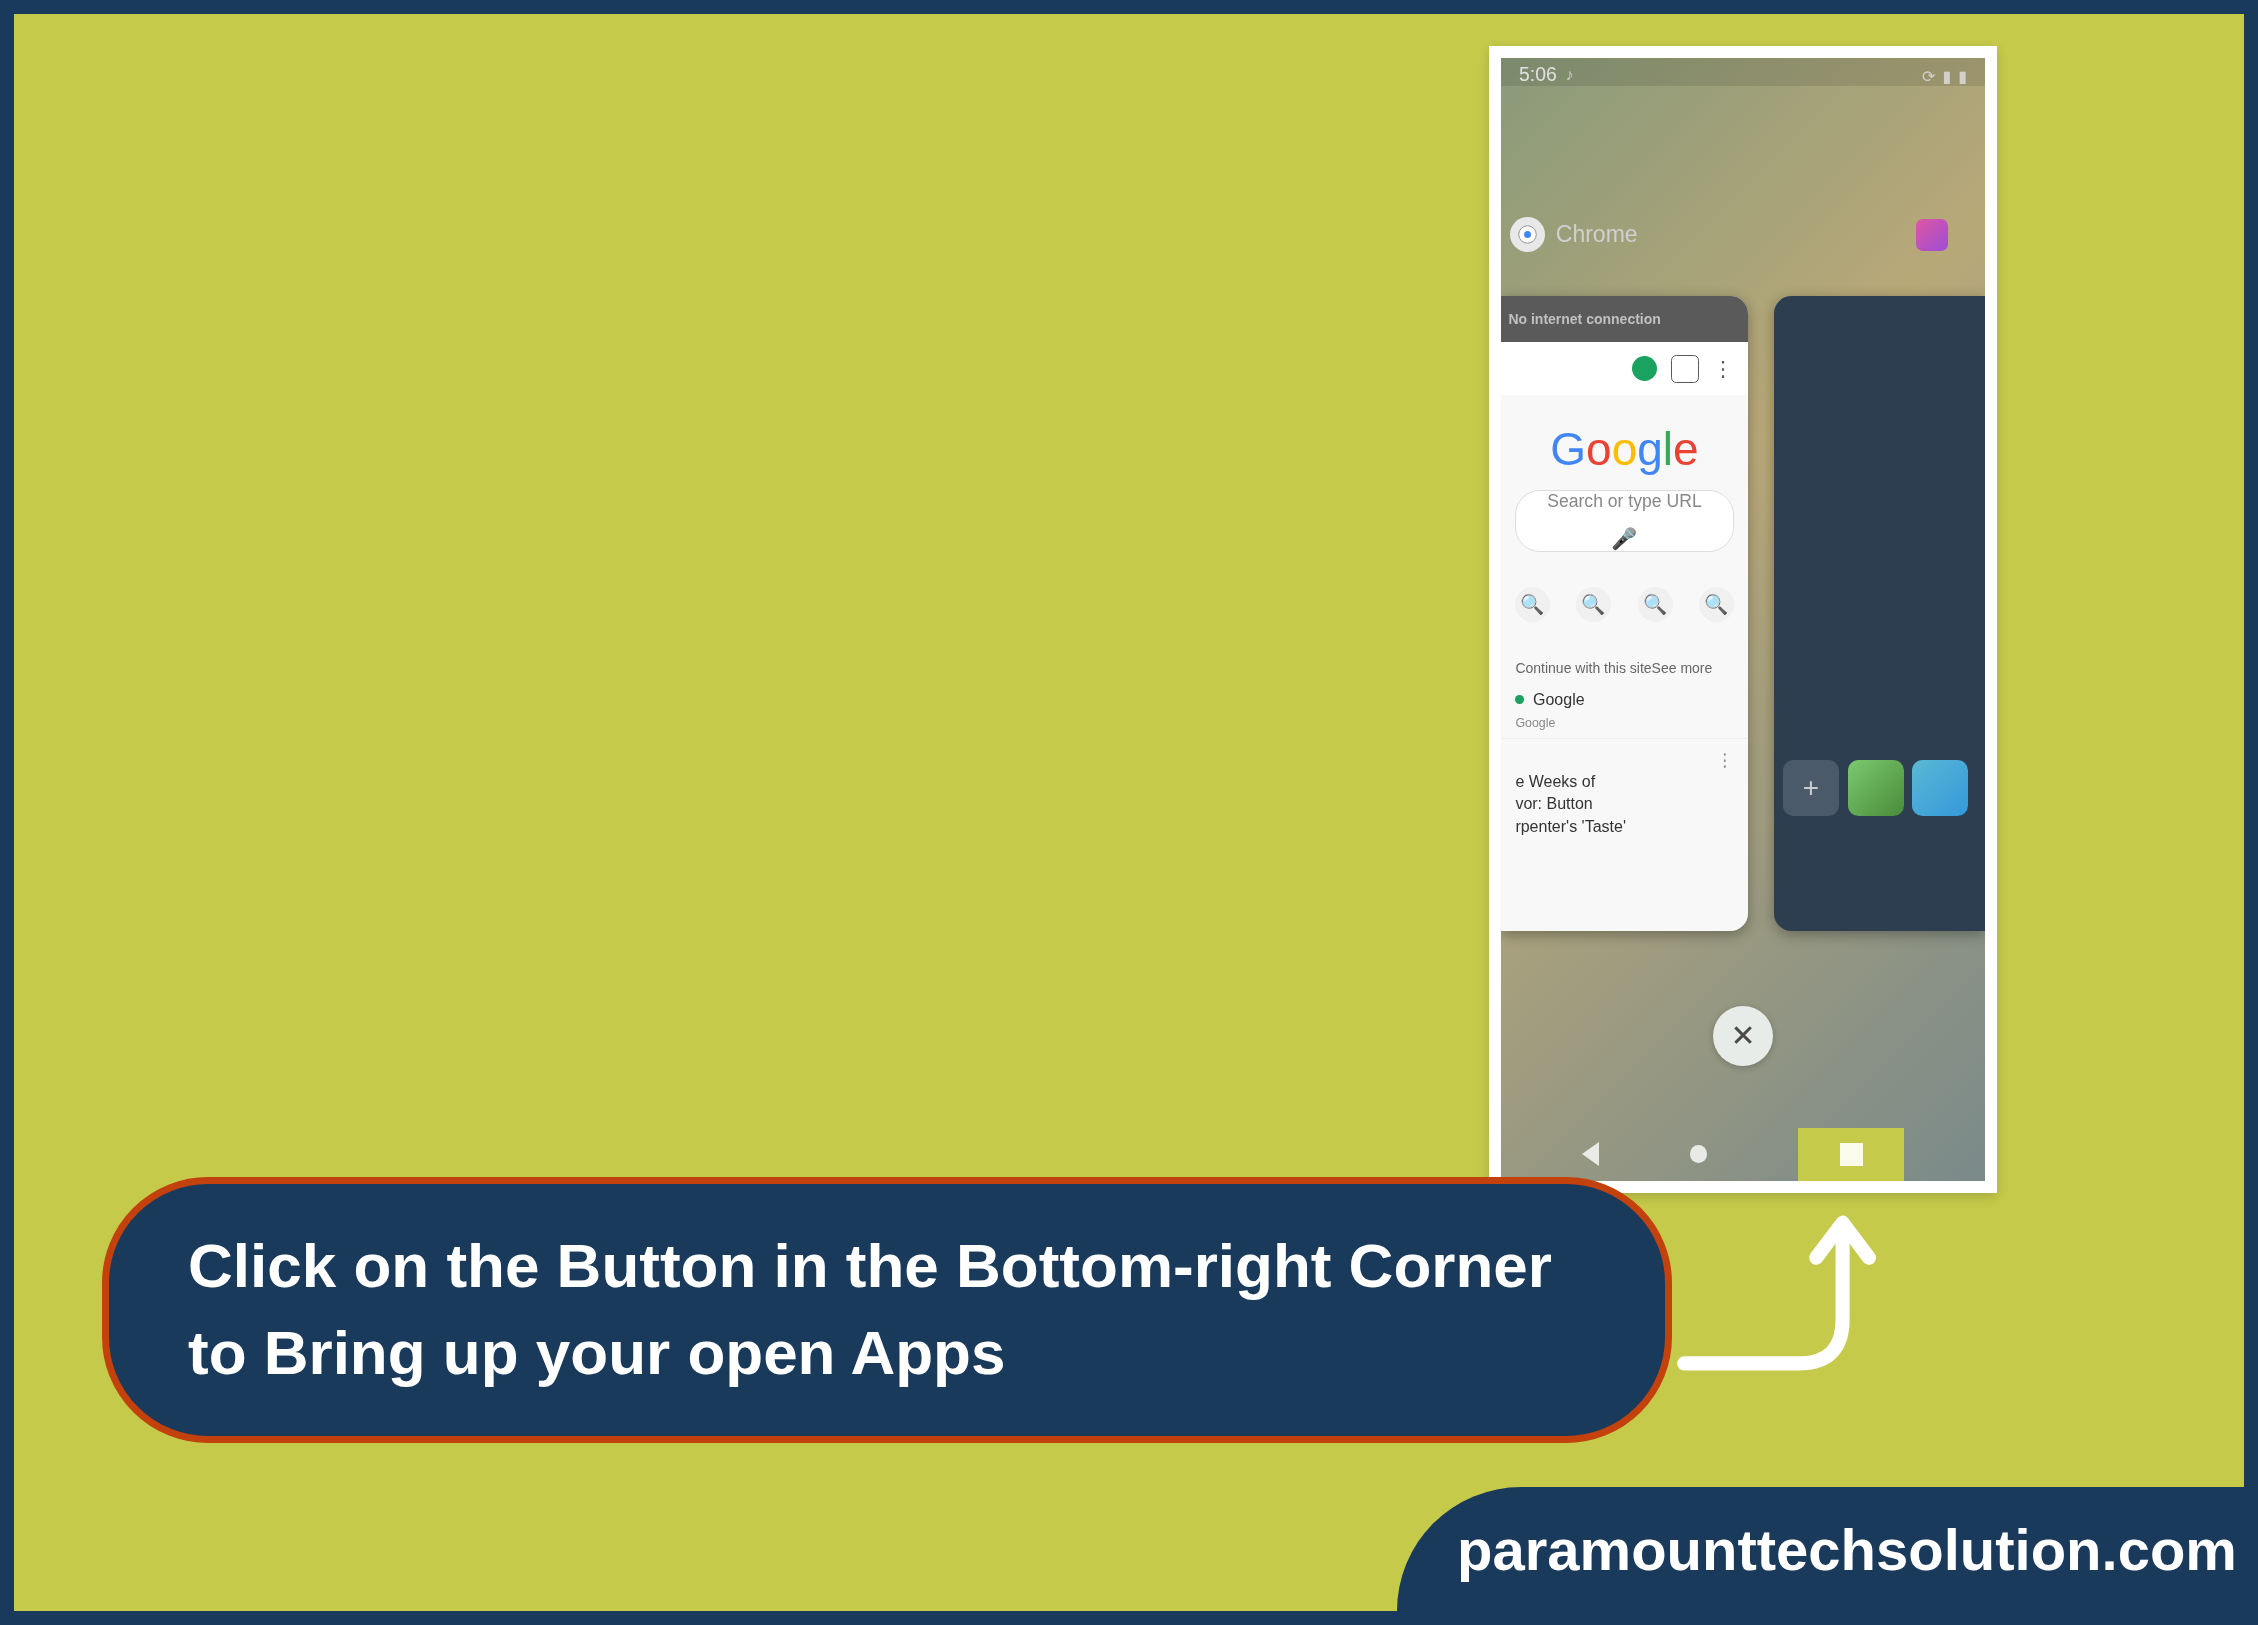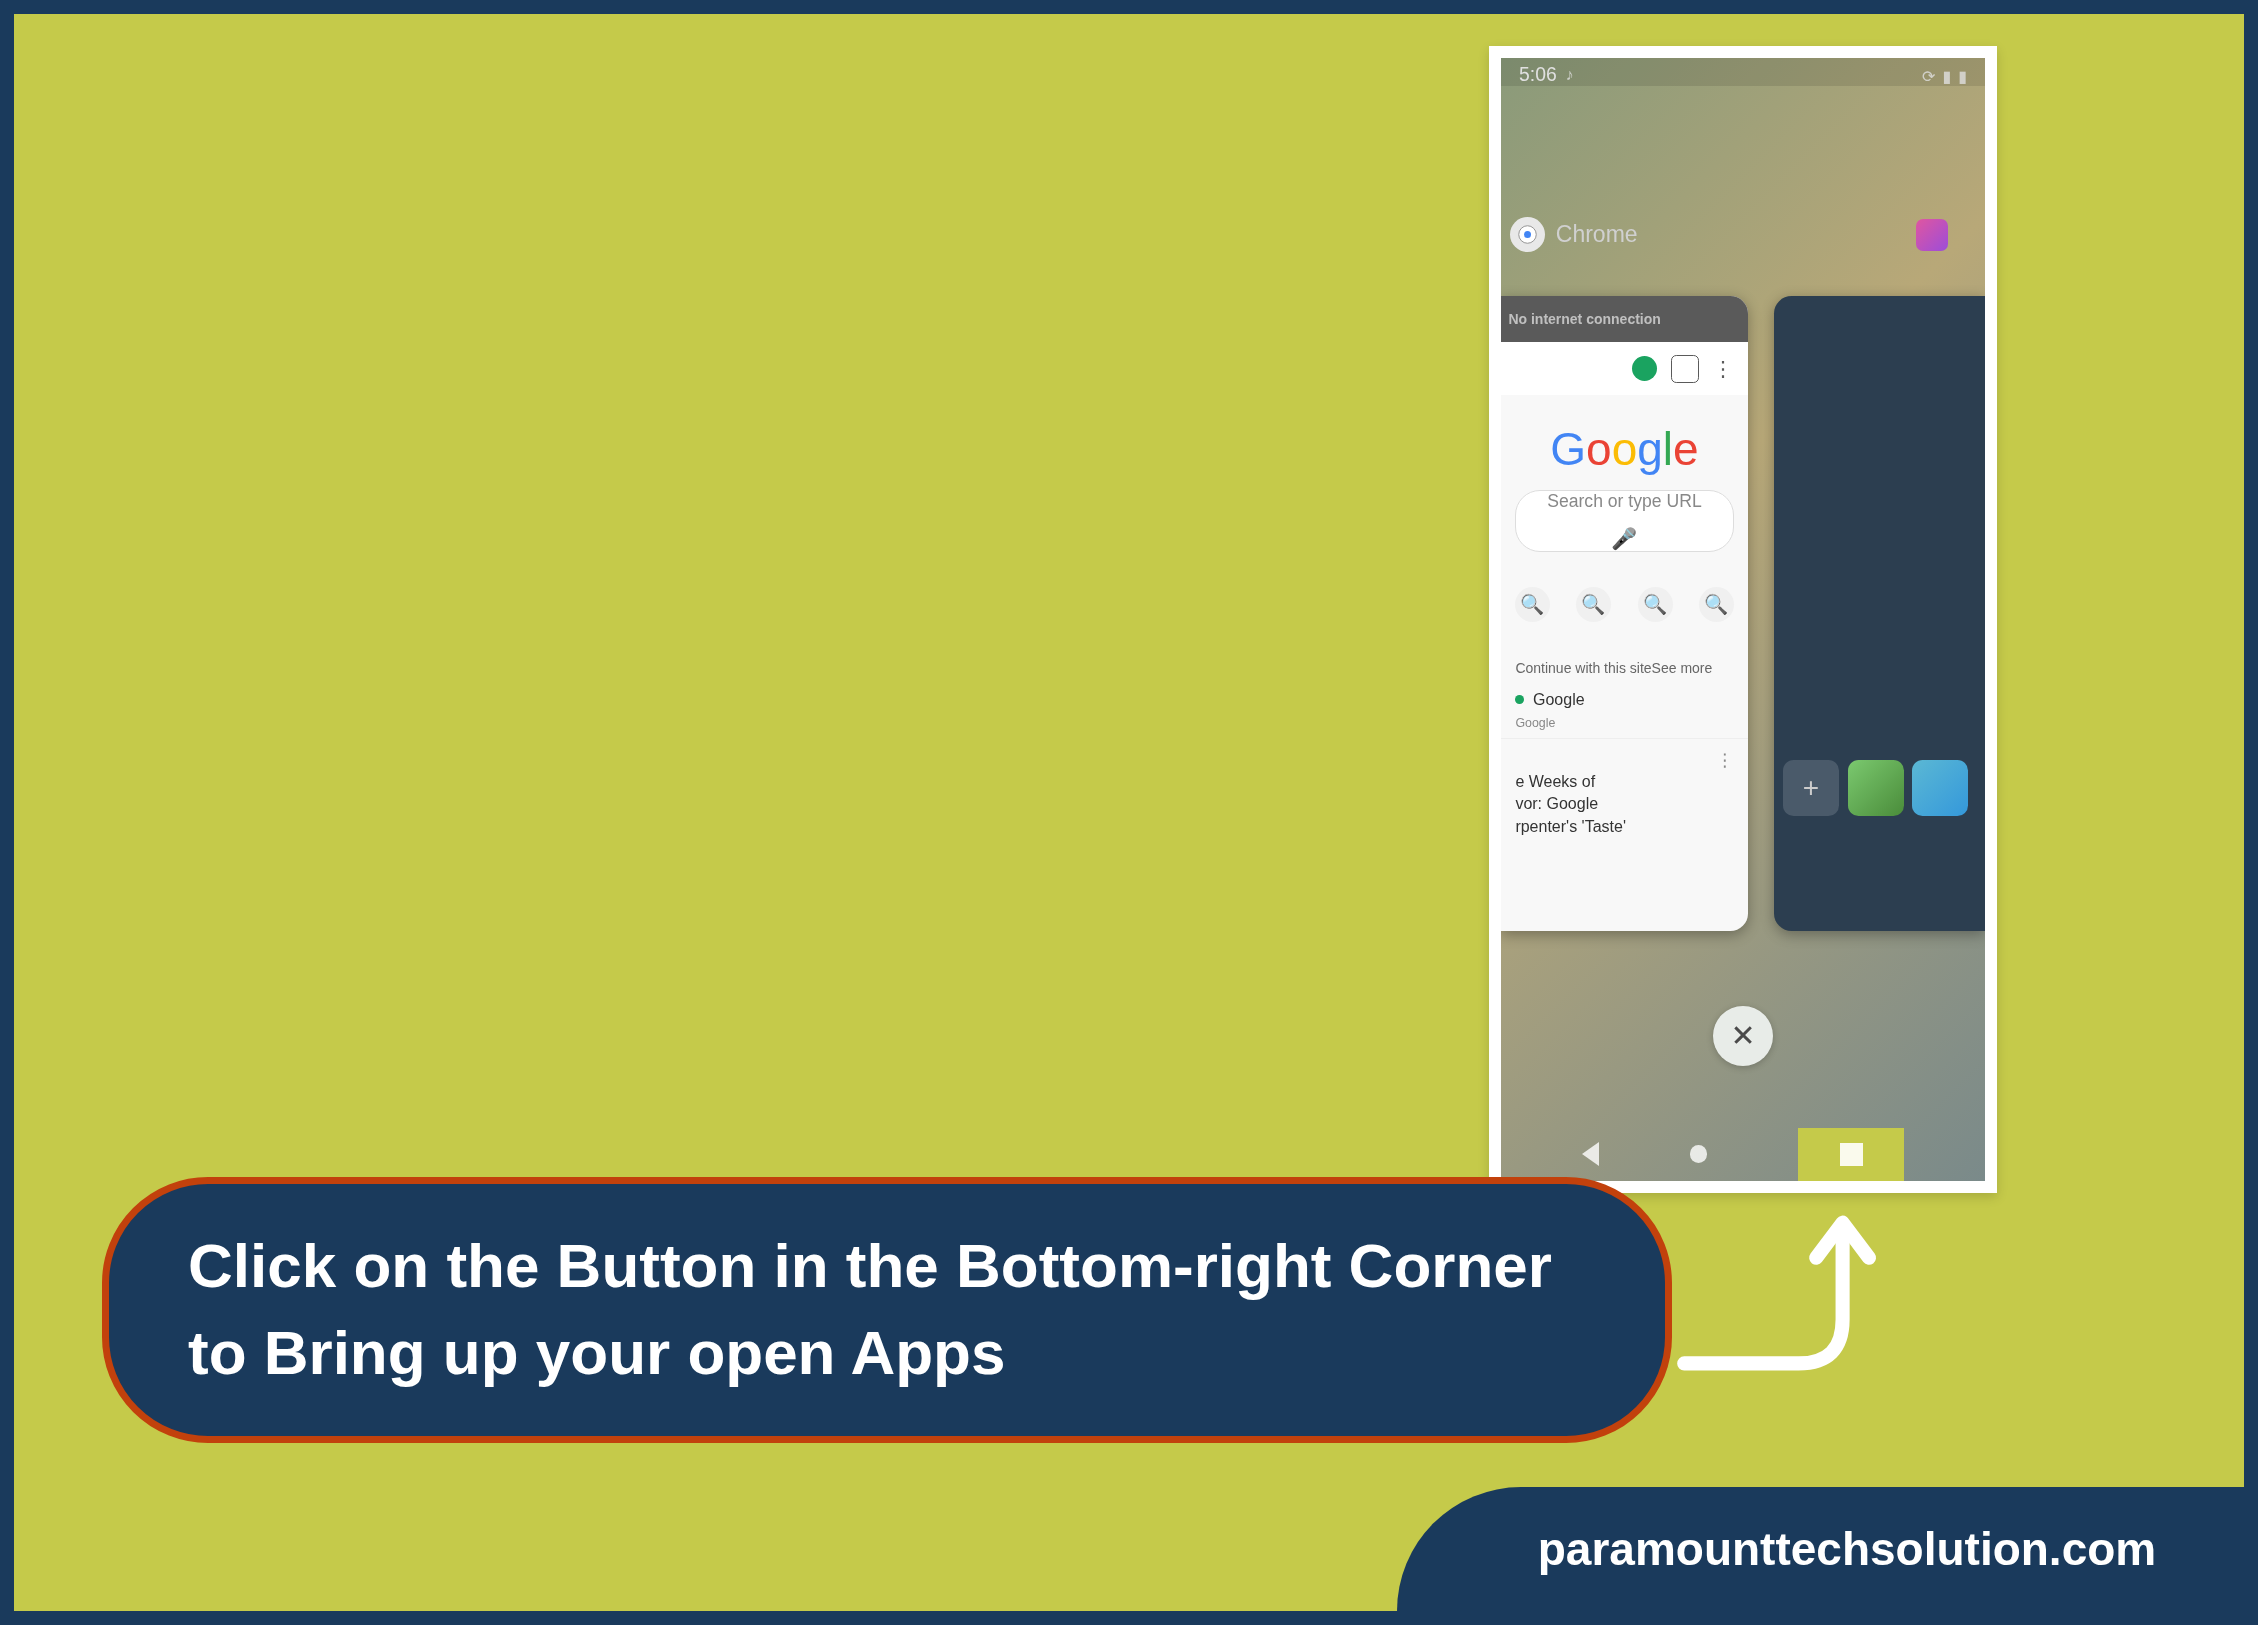--- a/index.html
+++ b/index.html
@@ -372,21 +372,21 @@
       height: 124px;
       background: #1a3a5c;
       border-top-left-radius: 124px;
       display: flex;
       align-items: center;
       justify-content: center;
       padding-left: 53px;
     }
     .footer-text {
       color: white;
-      font-size: 46px;
+      font-size: 58px;
       font-weight: 700;
     }
   </style>
 </head>
 <body>
 
 <div class="outer-border">
   <div class="canvas">
 
     <div class="phone-frame">
@@ -456,21 +456,21 @@
               </div>
               <div class="feed-item">
                 <div class="feed-dot"></div>
                 <span>Google</span>
               </div>
               <div class="feed-small">Google</div>
             </div>
             <div class="feed-article">
               <div class="article-menu">⋮</div>
               <div class="article-text">e Weeks of</div>
-              <div class="article-text">vor: Google</div>
+              <div class="article-text">vor: Button</div>
               <div class="article-text">rpenter's 'Taste'</div>
             </div>
           </div>
 
           <div class="second-card">
             <div class="gallery-thumbs">
               <div class="thumb thumb-plus">+</div>
               <div class="thumb thumb-1"></div>
               <div class="thumb thumb-2"></div>
             </div>

